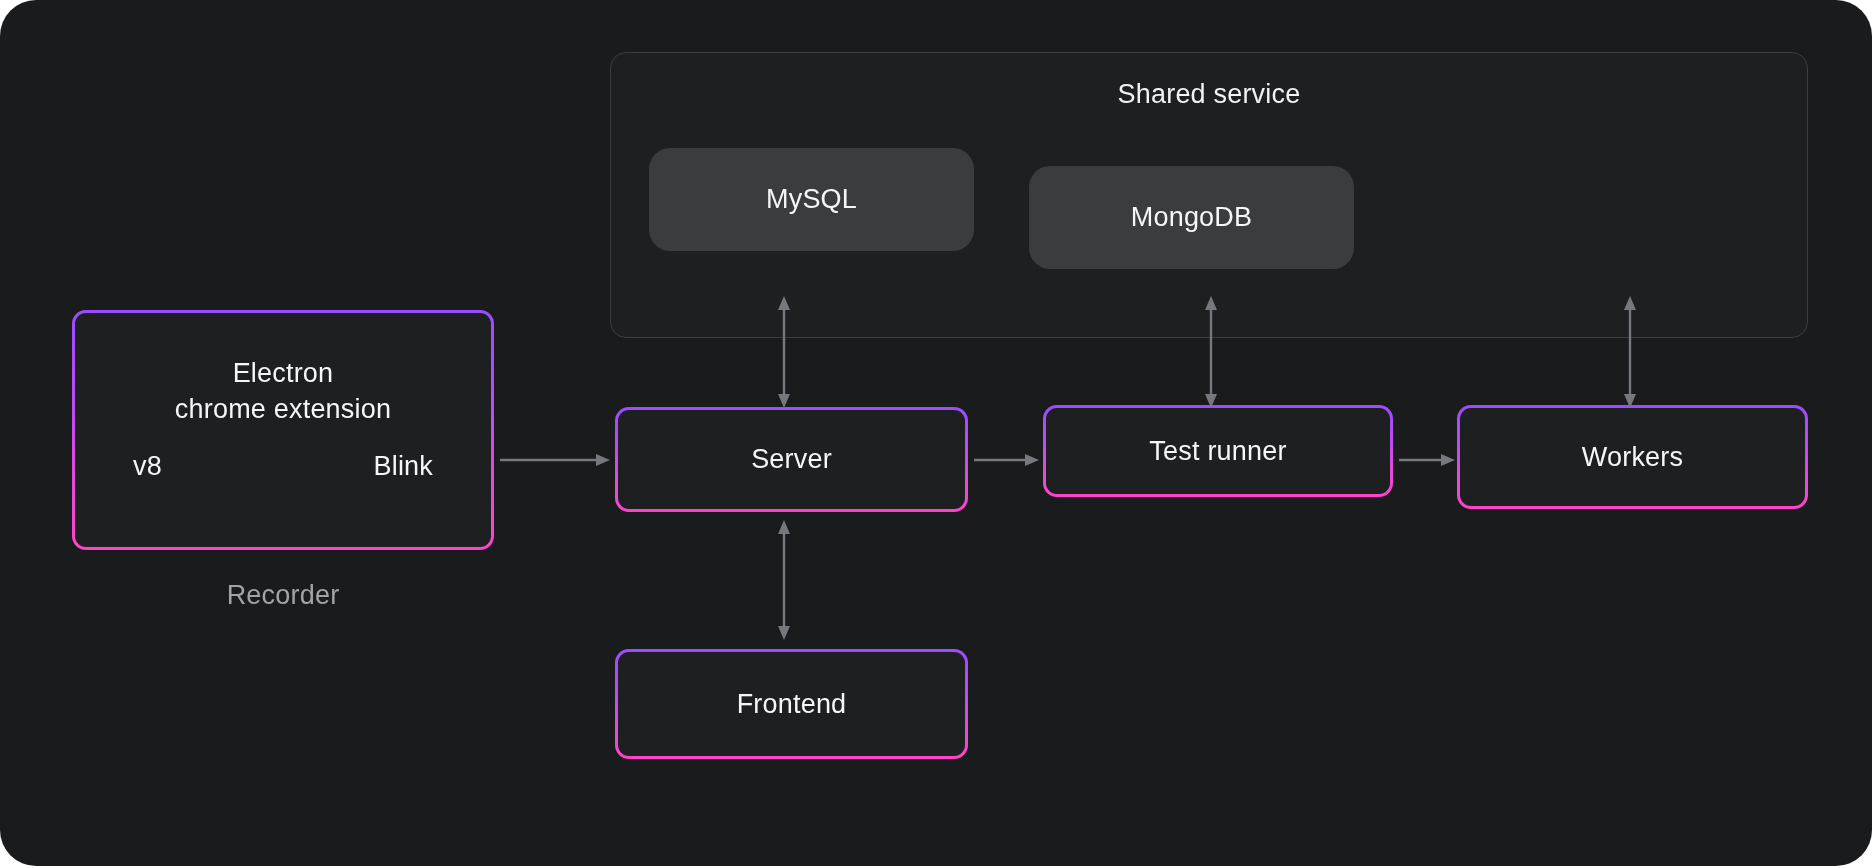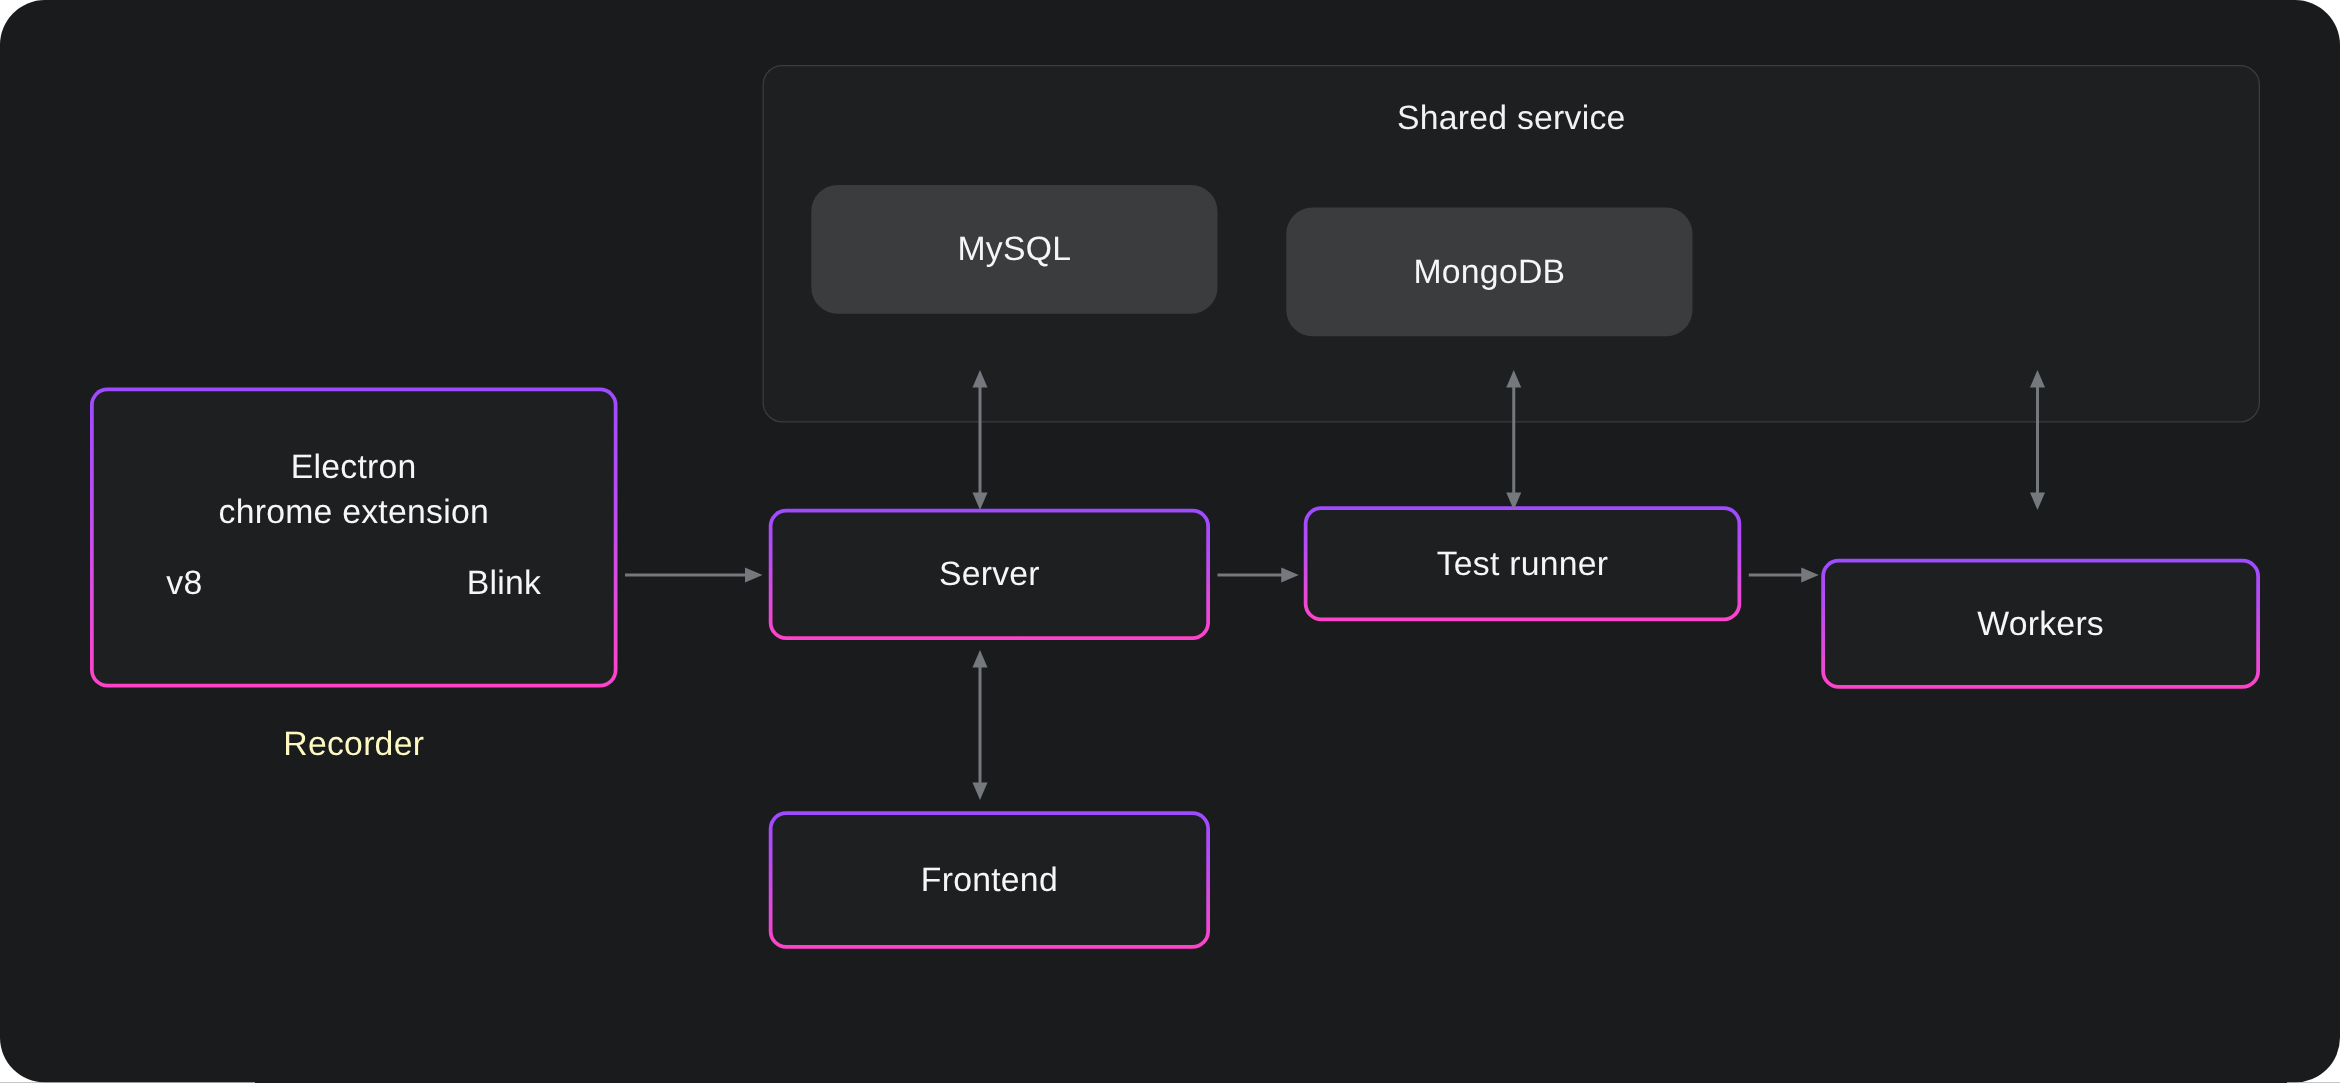--- a/index.html
+++ b/index.html
@@ -101,28 +101,28 @@
     padding: 0 58px;
     margin-top: 24px;
     font-size: 27px;
   }
   #recorder-caption {
     position: absolute;
     left: 72px;
     top: 580px;
     width: 422px;
     text-align: center;
-    color: #fef9c3;
+    color: #a3a3a3;
     font-size: 27px;
     letter-spacing: 0.2px;
   }
 
   #node-server      { left: 615px;  top: 407px; width: 353px; height: 105px; }
   #node-testrunner  { left: 1043px; top: 405px; width: 350px; height: 92px; }
-  #node-workers     { left: 1457px; top: 405px; width: 351px; height: 104px; margin-top: 42px; }
+  #node-workers     { left: 1457px; top: 405px; width: 351px; height: 104px; }
   #node-frontend    { left: 615px;  top: 649px; width: 353px; height: 110px; }
 
   
   .arrow-svg {
     position: absolute;
     overflow: visible;
   }
   .arrow-line {
     stroke: #75797e;
     stroke-width: 2.4;

